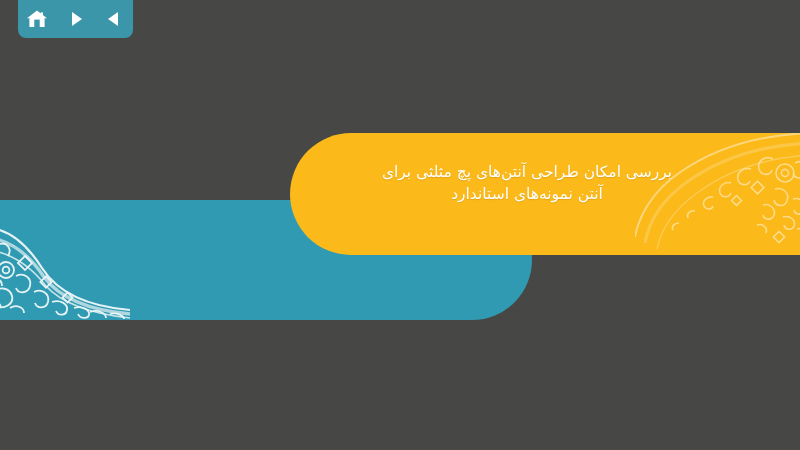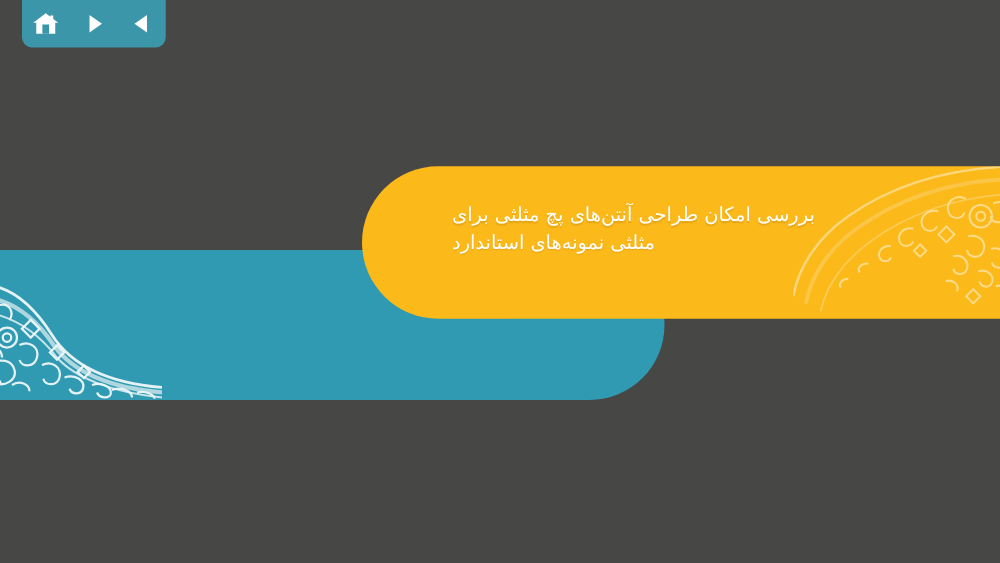--- a/index.html
+++ b/index.html
@@ -93,21 +93,21 @@
     height: 118px;
     opacity: 0.78;
   }
 
   
   #title-block {
     position: absolute;
     right: 118px;
     top: 28px;
     width: 330px;
-    text-align: left;
+    text-align: center;
     color: #ffffff;
     font-size: 15.5px;
     line-height: 1.45;
     direction: rtl;
     z-index: 5;
     text-shadow: 0 1px 1px rgba(120,80,0,0.18);
   }
   .title-line {
     display: block;
     white-space: nowrap;
@@ -173,21 +173,21 @@
         <path d="M162,96 C168,94 173,99 171,104"></path>
         <path d="M122,92 C128,90 133,95 131,100"></path>
         <path d="M60,78 C55,77 51,81 53,85"></path>
         <path d="M44,90 C39,90 36,94 38,97"></path>
         <path d="M168,12 C172,10 175,13 174,17"></path>
       </g>
     </svg>
 
     <div id="title-block">
       <span class="title-line">بررسی امکان طراحی آنتن‌های پچ مثلثی برای</span>
-      <span class="title-line">مثلثی نمونه‌های استاندارد</span>
+      <span class="title-line">آنتن نمونه‌های استاندارد</span>
     </div>
   </div>
 
   <div id="navbar">
 
     <div class="navbtn">
       <svg width="18" height="18" viewBox="0 0 18 18" xmlns="http://www.w3.org/2000/svg">
         <polygon points="13,2 13,16 3,9" fill="#ffffff"></polygon>
       </svg>
     </div>

